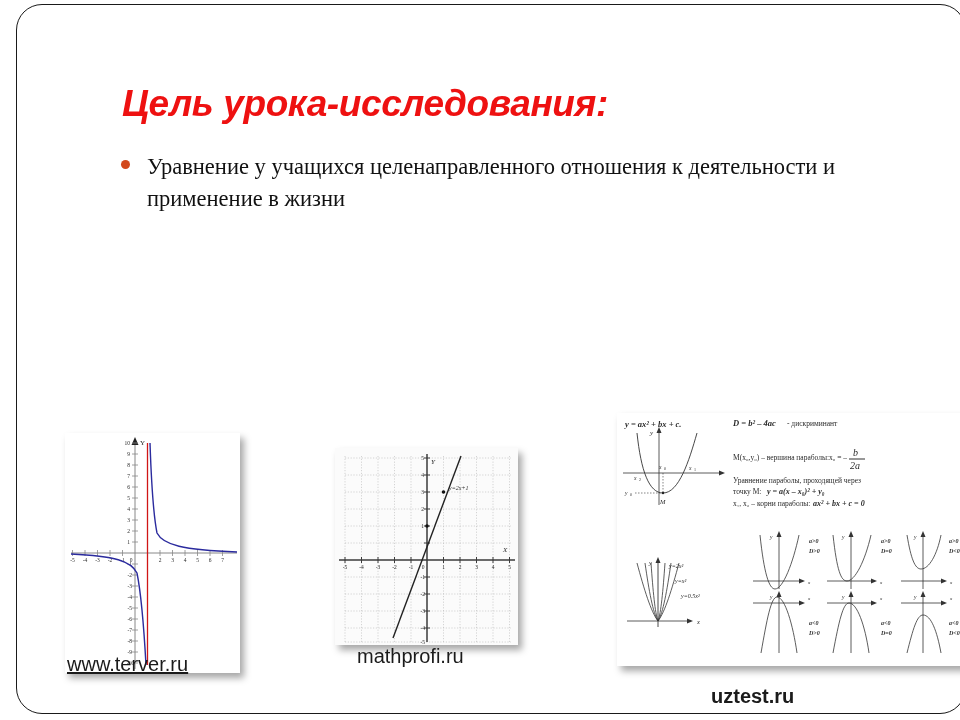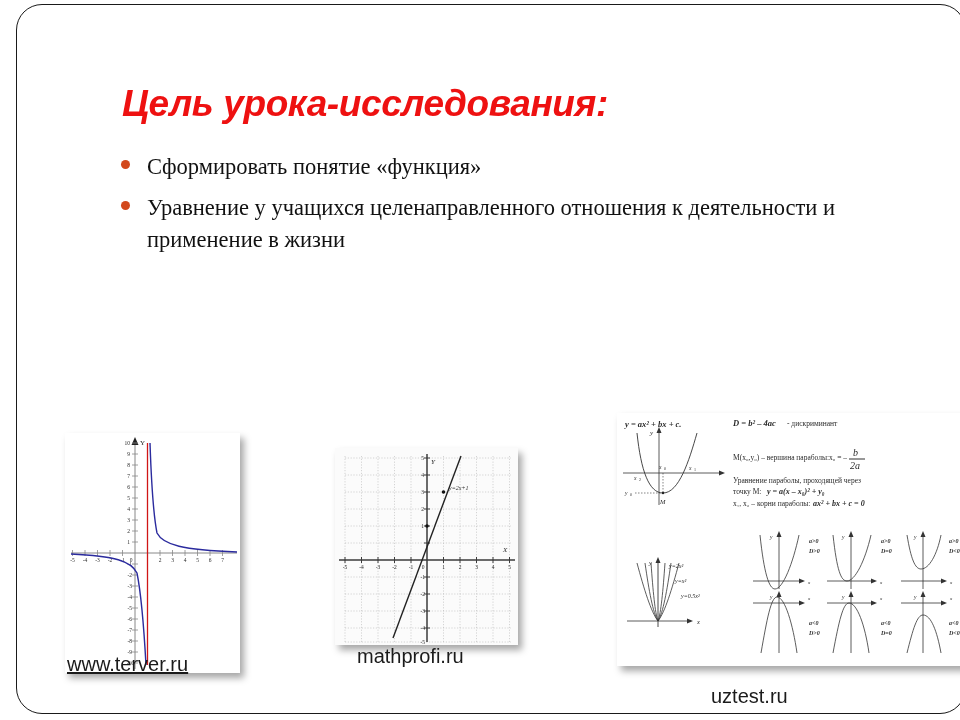--- a/index.html
+++ b/index.html
@@ -73,38 +73,34 @@
   
   .watermark{
     position:absolute;
     font-family:"Liberation Sans", sans-serif;
     font-size:20px;
     color:#1b1b1b;
     white-space:nowrap;
   }
   #wm-terver{ left:50px;  top:648px;text-decoration:underline; }
   #wm-mathprofi{ left:340px; top:640px; }
-  #wm-uztest{ left:694px; top:680px; }
+  #wm-uztest{ left:694px; top:680px;font-weight:bold; }
 
   
   svg text{font-family:"Liberation Serif", serif; fill:#2b2b2b;}
 </style>
 </head>
 <body>
 
 <div id="slide" style="border-color: rgb(26, 26, 26); margin-left: 12px;">
 
   <div id="title" style="color: rgb(238, 17, 17);">Цель урока-исследования:</div>
 
   <div id="bullets">
 
-    <div class="bullet-row">
-      <span class="bullet-dot" style="background: rgb(210, 73, 28);"></span>
-      <span class="bullet-text">Сформировать понятие «функция»</span>
-    </div>
 
 
     <div class="bullet-row">
       <span class="bullet-dot" style="background: rgb(210, 73, 28);"></span>
       <span class="bullet-text">Уравнение у учащихся целенаправленного отношения к деятельности и применение в жизни</span>
     </div>
 
   </div>
 
   <div class="pic" id="pic-hyperbola">

